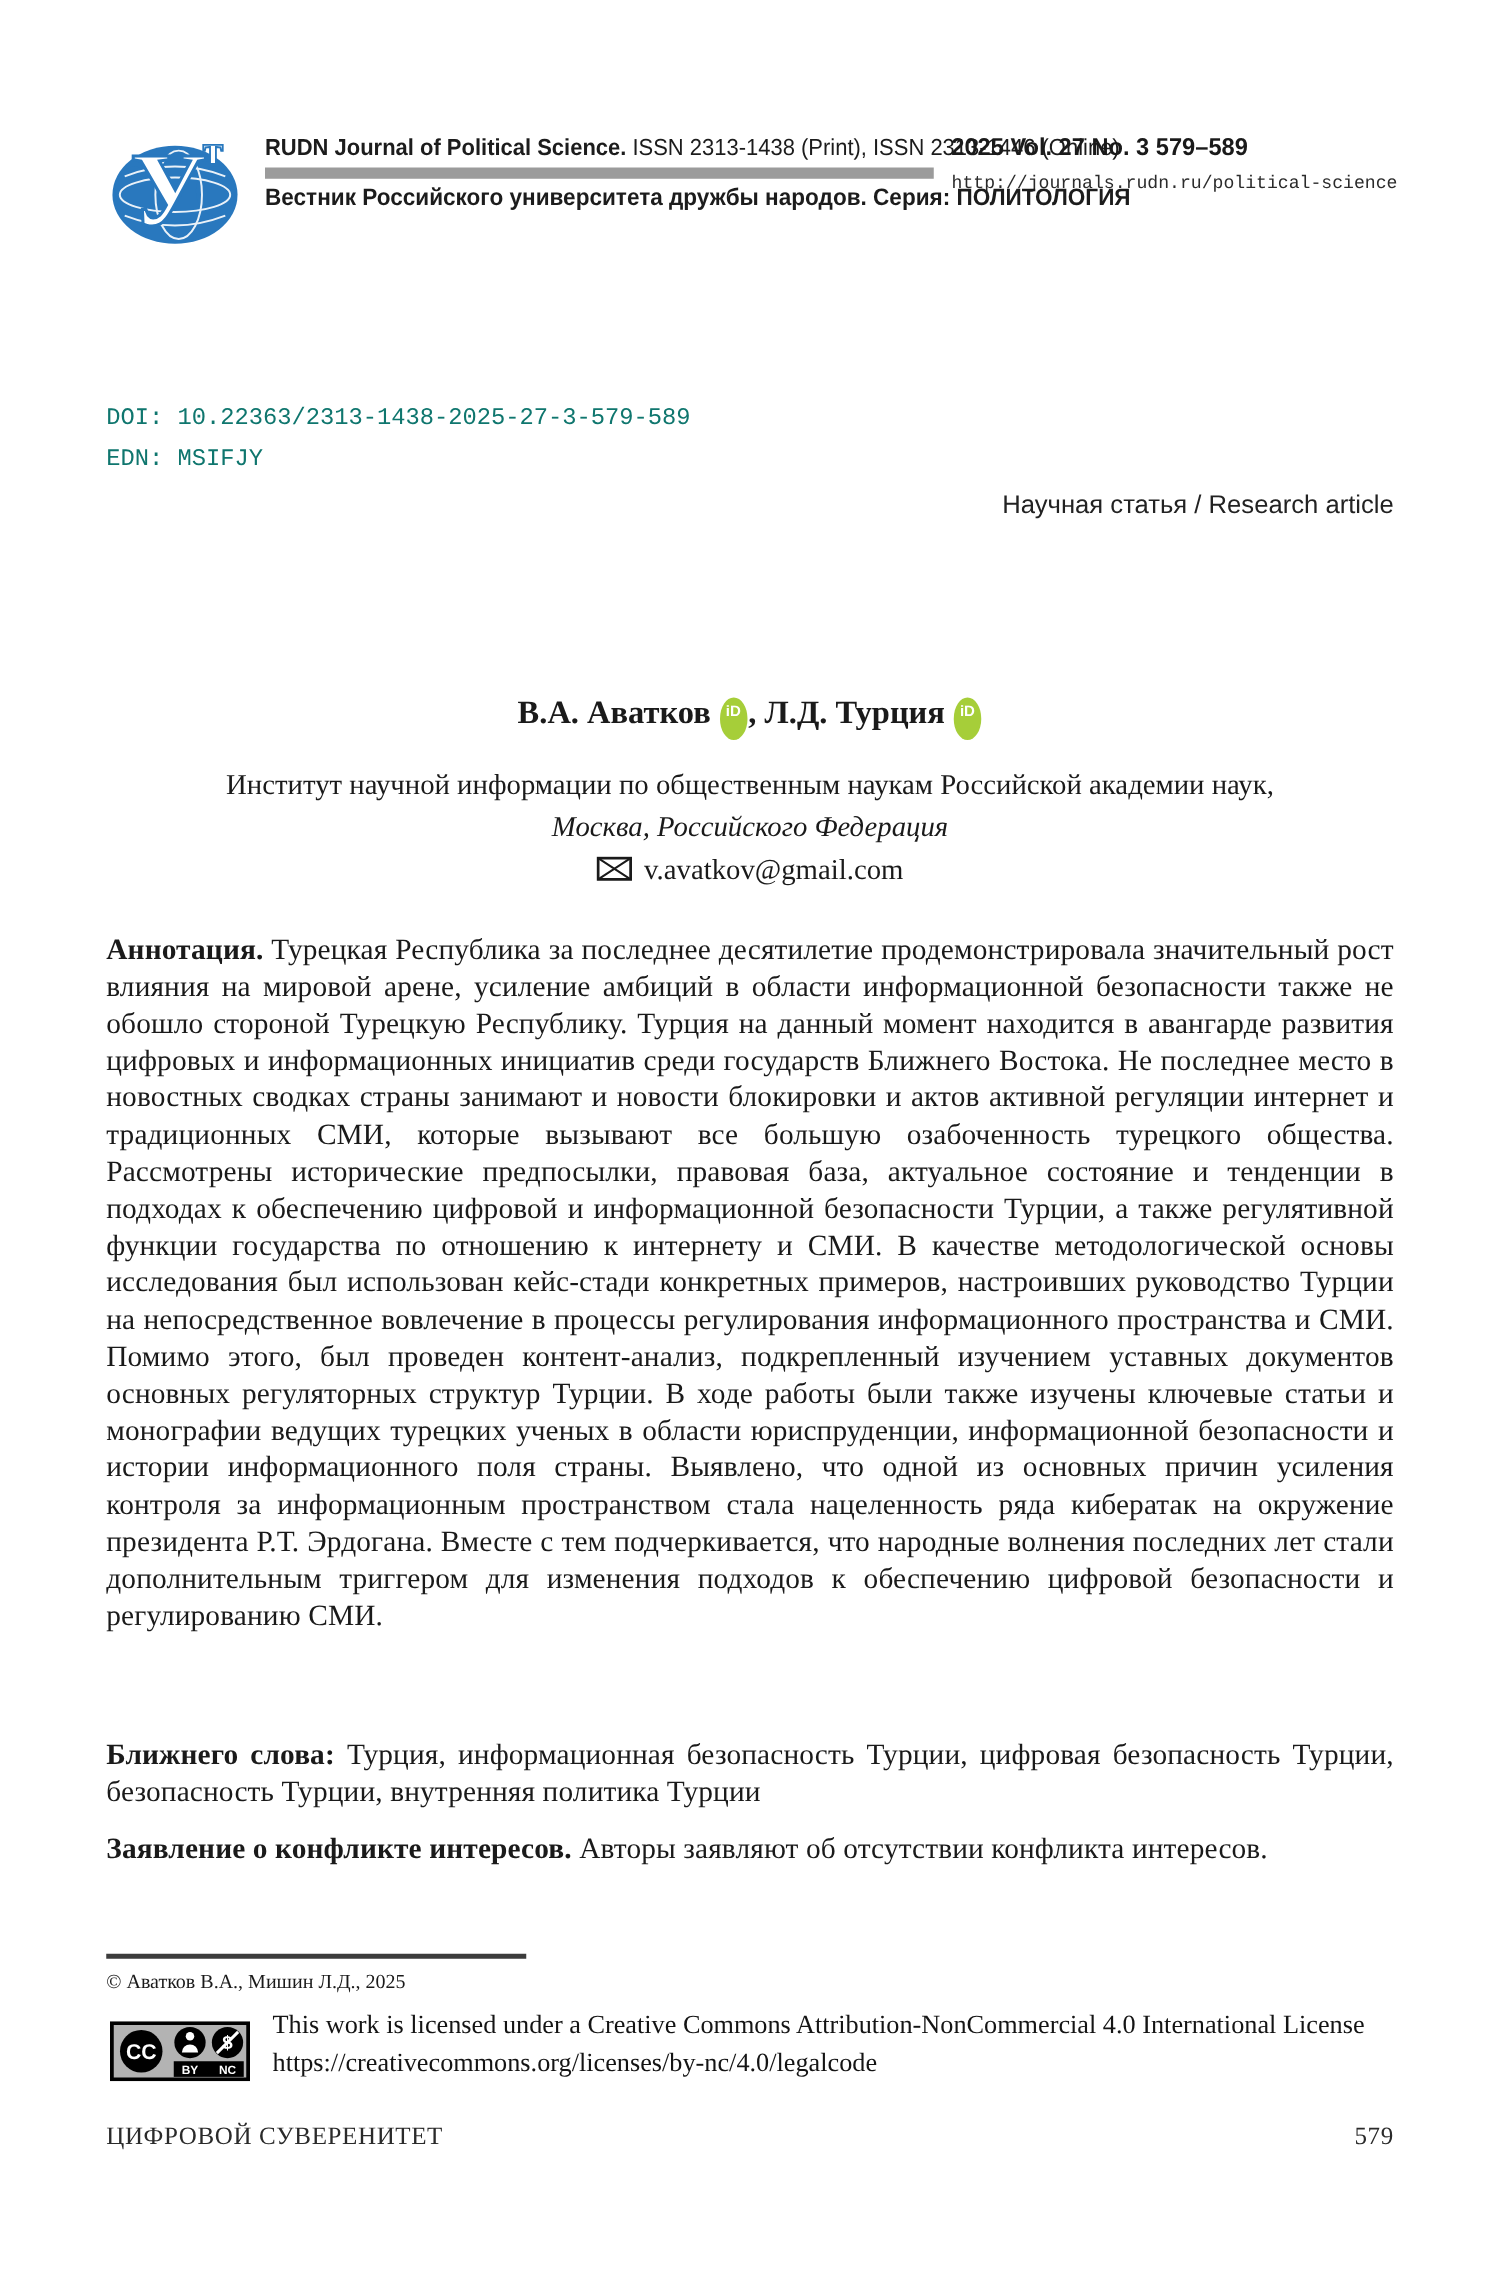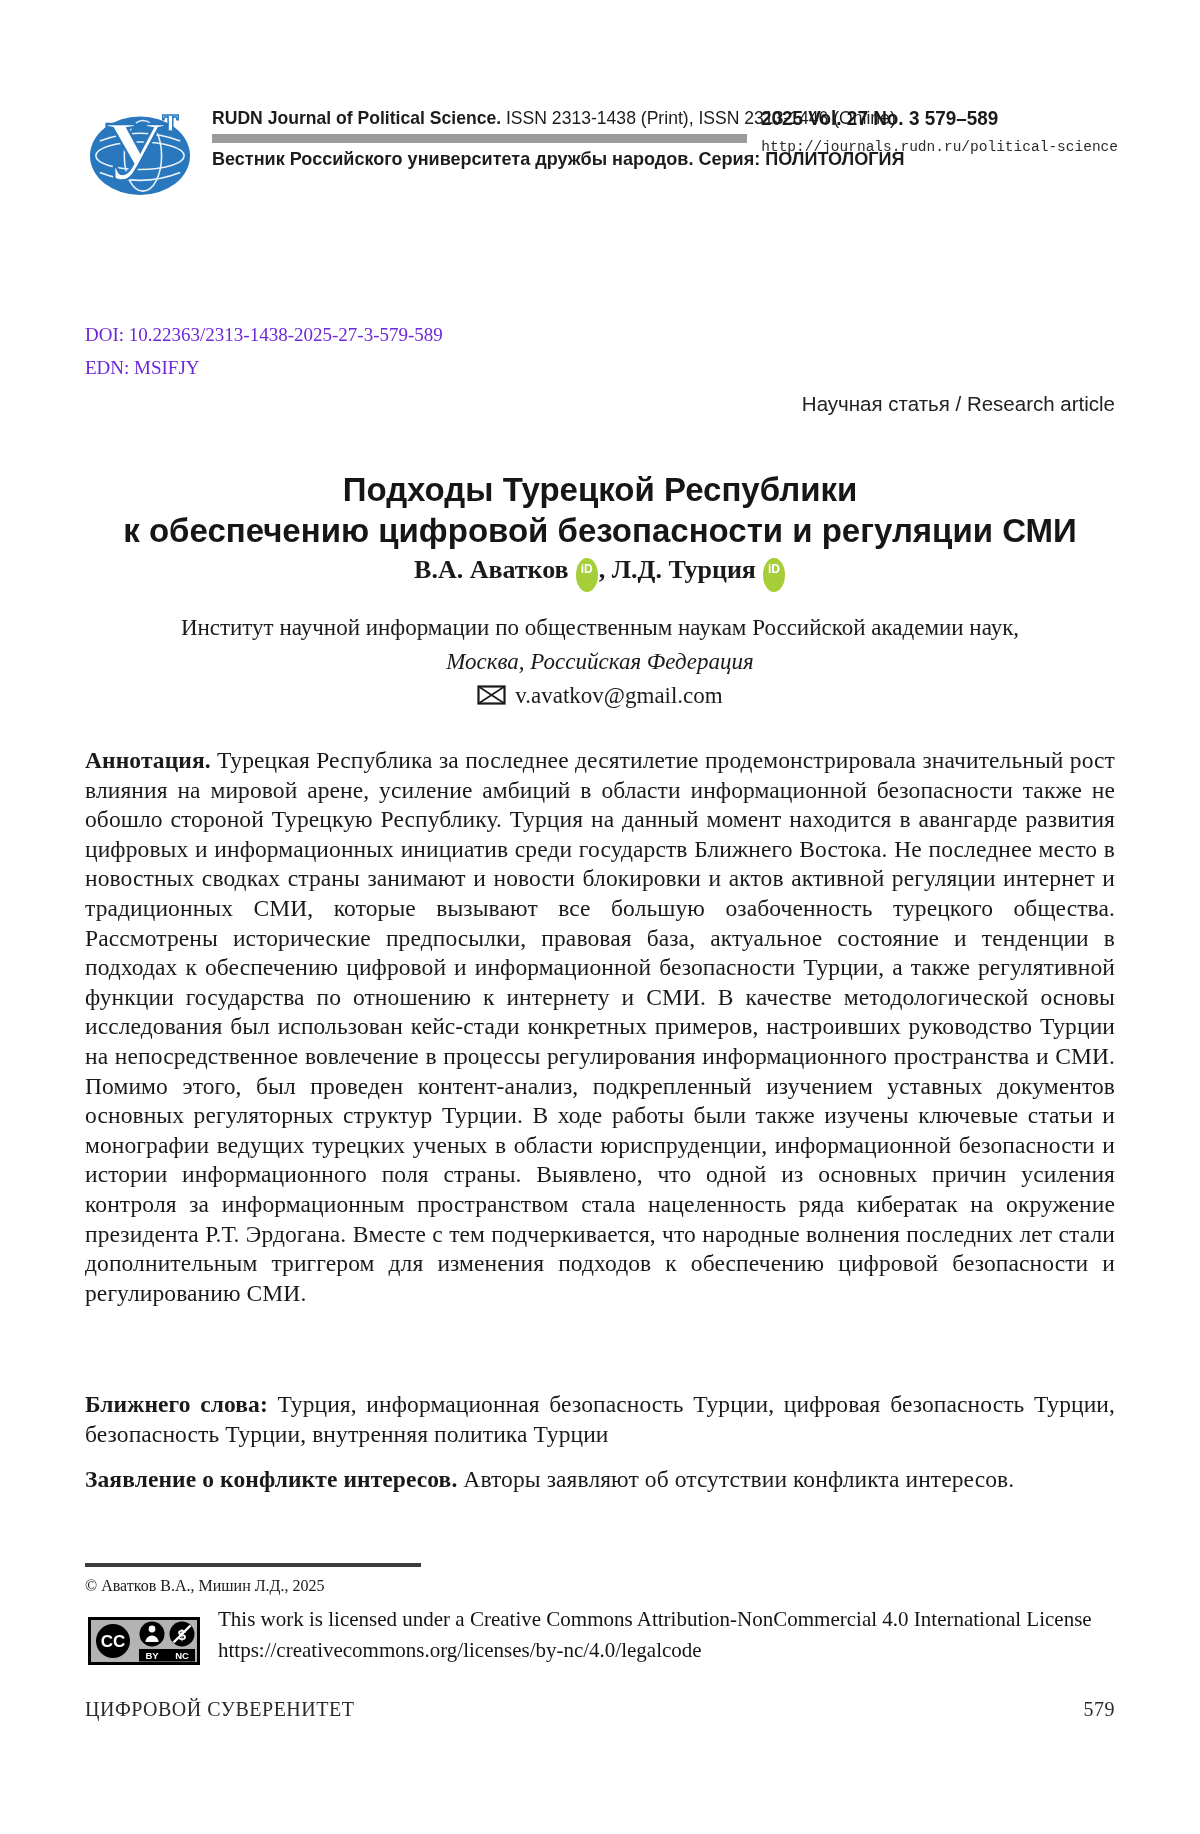--- a/index.html
+++ b/index.html
@@ -23,21 +23,21 @@
   .h-line1 b{font-weight:bold;}
   .h-bar{height:9px;background:#9b9b9b;margin:5px 0 5px 0;}
   .h-line2{font-family:"Liberation Sans",sans-serif;font-weight:bold;font-size:19px;white-space:nowrap;
            transform:scaleX(.95);transform-origin:left center;color:#1c1c1c;}
   .h-right{flex:0 0 268px;margin-left:14px;padding-top:13px;}
   .h-vol{font-family:"Liberation Sans",sans-serif;font-weight:bold;font-size:19.5px;white-space:nowrap;
          transform:scaleX(.97);transform-origin:left center;}
   .h-url{font-family:Liberation Mono, monospace;font-size:14.5px;color:#2b2b2b;margin-top:9px;white-space:nowrap;}
 
   
-  .doi-block{top:318px;left:85px;font-family:Liberation Serif, serif;font-size:19px;line-height:33px;color:#6d28d9;}
+  .doi-block{top:318px;left:85px;font-family:Liberation Mono, monospace;font-size:19px;line-height:33px;color:#0f766e;}
   .article-type{top:392px;left:85px;width:1030px;text-align:right;
                 font-family:"Liberation Sans",sans-serif;font-size:20.5px;color:#222;}
 
   
   .title{top:447px;left:85px;width:1030px;text-align:center;
          font-family:"Liberation Sans",sans-serif;font-weight:bold;font-size:33px;line-height:41px;color:#161616;}
   .authors{top:555px;left:85px;width:1030px;text-align:center;font-weight:bold;font-size:26px;}
   .orcid{display:inline-block;width:22px;height:34px;border-radius:50%;background:#A6CE39;
          color:#fff;font-family:"Liberation Sans",sans-serif;font-weight:bold;font-size:12px;
          line-height:22px;text-align:center;vertical-align:5px;margin:0 1px 0 7px;}
@@ -95,31 +95,27 @@
     </div>
   </header>
 
   <div class="abs doi-block">
     <div>DOI: 10.22363/2313-1438-2025-27-3-579-589</div>
     <div>EDN: MSIFJY</div>
   </div>
 
   <div class="abs article-type">Научная статья / Research article</div>
 
-  <h1 class="abs title">
-    <div>Подходы Турецкой Республики</div>
-    <div>к обеспечению цифровой безопасности и регуляции СМИ</div>
-  </h1>
 
   <div class="abs authors"><span>В.А. Аватков</span><span class="orcid"><span>iD</span></span><span>, </span><span>Л.Д. Турция</span><span class="orcid"><span>iD</span></span>
   </div>
 
   <div class="abs affil">
     <div>Институт научной информации по общественным наукам Российской академии наук,</div>
-    <div class="city">Москва, Российская Федерация</div>
+    <div class="city">Москва, Российского Федерация</div>
     <div>
       <svg class="env-icon" width="29" height="20" viewBox="0 0 29 20" aria-hidden="true">
         <rect x="1.5" y="1.5" width="26" height="17" fill="none" stroke="#1a1a1a" stroke-width="2.2"></rect>
         <path d="M1.5 1.5 L27.5 18.5 M27.5 1.5 L1.5 18.5" stroke="#1a1a1a" stroke-width="1.6" fill="none"></path>
       </svg><span>v.avatkov@gmail.com</span>
     </div>
   </div>
 
   <div class="abs abstract">
     <p class="para"><b>Аннотация.</b><span> Турецкая Республика за последнее десятилетие продемонстрировала значительный рост влияния на мировой арене, усиление амбиций в области информационной безопасности также не обошло стороной Турецкую Республику. Турция на данный момент находится в авангарде развития цифровых и информационных инициатив среди государств Ближнего Востока. Не последнее место в новостных сводках страны занимают и новости блокировки и актов активной регуляции интернет и традиционных СМИ, которые вызывают все большую озабоченность турецкого общества. Рассмотрены исторические предпосылки, правовая база, актуальное состояние и тенденции в подходах к обеспечению цифровой и информационной безопасности Турции, а также регулятивной функции государства по отношению к интернету и СМИ. В качестве методологической основы исследования был использован кейс-стади конкретных примеров, настроивших руководство Турции на непосредственное вовлечение в процессы регулирования информационного пространства и СМИ. Помимо этого, был проведен контент-анализ, подкрепленный изучением уставных документов основных регуляторных структур Турции. В ходе работы были также изучены ключевые статьи и монографии ведущих турецких ученых в области юриспруденции, информационной безопасности и истории информационного поля страны. Выявлено, что одной из основных причин усиления контроля за информационным пространством стала нацеленность ряда кибератак на окружение президента Р.Т. Эрдогана. Вместе с тем подчеркивается, что народные волнения последних лет стали дополнительным триггером для изменения подходов к обеспечению цифровой безопасности и регулированию СМИ.</span></p>

